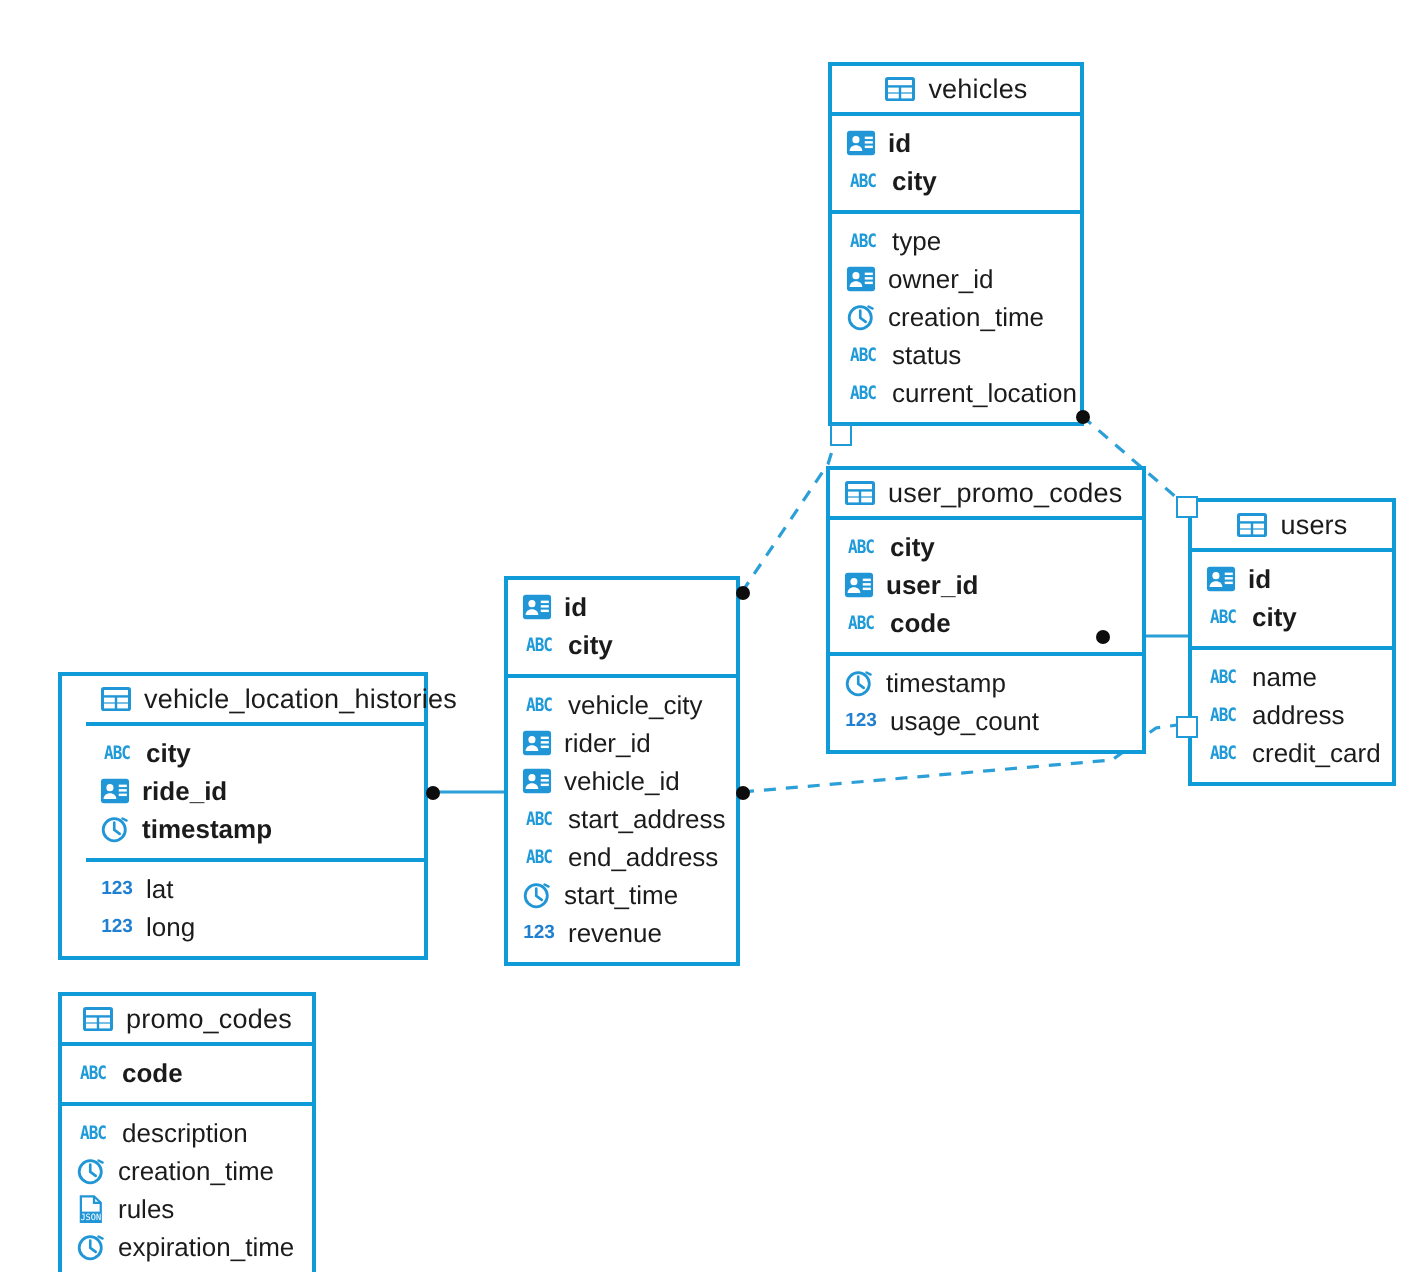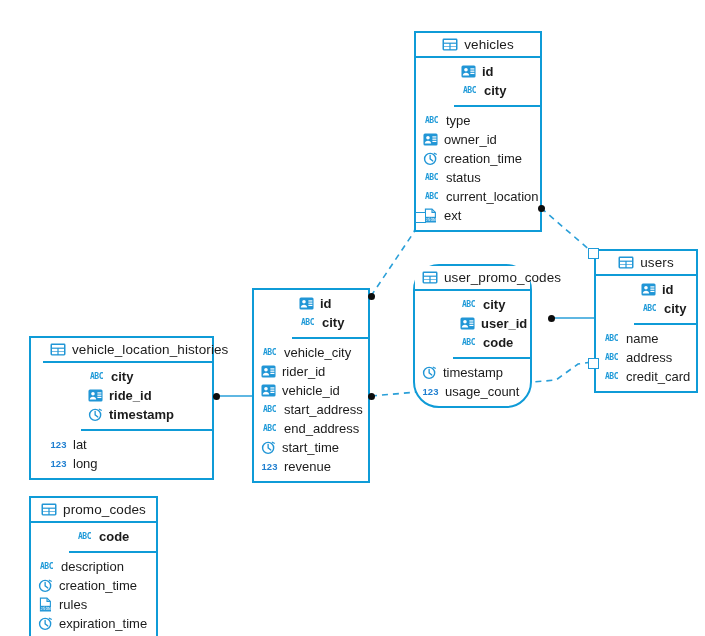--- a/index.html
+++ b/index.html
@@ -36,21 +36,21 @@
   .tbl-title{
     font-size:13.5px;
     color:#1b1b1b;
     letter-spacing:.1px;
     white-space:nowrap;
   }
   .section{
     box-sizing:border-box;
     padding:4px 0 5px 0;
   }
-  .section.keys{border-bottom:2px solid #0f9bd7;margin-left:38px;}
+  .section.keys{border-bottom:2px solid #0f9bd7;}
   .row{
     display:flex;
     align-items:center;
     gap:6px;
     height:19px;
     padding:0 7px;
     white-space:nowrap;
   }
   .fld{font-size:13px;color:#1b1b1b;}
   .keys .fld{font-weight:bold;}
@@ -165,34 +165,23 @@
           <span class="fld">creation_time</span>
         </div>
         <div class="row">
           <span class="abc">ABC</span>
           <span class="fld">status</span>
         </div>
         <div class="row">
           <span class="abc">ABC</span>
           <span class="fld">current_location</span>
         </div>
-        <div class="row">
-          <span class="ico">
-            <svg width="15" height="15" viewBox="0 0 16 16">
-              <path d="M2.6 1.2h7.0l3.6 3.5v10.1H2.6z" fill="#fff" stroke="#2196d6" stroke-width="1.2"></path>
-              <path d="M9.6 1.2v3.5h3.6" fill="none" stroke="#2196d6" stroke-width="1.2"></path>
-              <rect x="2.6" y="9.4" width="10.6" height="5.4" fill="#2196d6"></rect>
-              <text x="7.9" y="13.7" text-anchor="middle" font-family="&quot;DejaVu Sans Mono&quot;, monospace" font-size="4.6" fill="#fff">JSON</text>
-            </svg>
-          </span>
-          <span class="fld">ext</span>
-        </div>
-      </div>
-    </div>
-    <div class="table" style="left: 413px; top: 264px; width: 119px; border-radius: 26px;">
+      </div>
+    </div>
+    <div class="table" style="left: 413px; top: 233px; width: 160px;">
       <div class="tbl-header left">
         <span class="ico">
           <svg width="16" height="13" viewBox="0 0 16 13">
             <rect x="0.5" y="0.5" width="15" height="12" rx="1.4" fill="#2196d6"></rect>
             <rect x="2" y="2" width="12" height="2.6" fill="#fff"></rect>
             <rect x="2" y="5.8" width="5.4" height="2.4" fill="#fff"></rect>
             <rect x="8.6" y="5.8" width="5.4" height="2.4" fill="#fff"></rect>
             <rect x="2" y="8.8" width="5.4" height="2.4" fill="#fff"></rect>
             <rect x="8.6" y="8.8" width="5.4" height="2.4" fill="#fff"></rect>
           </svg>

